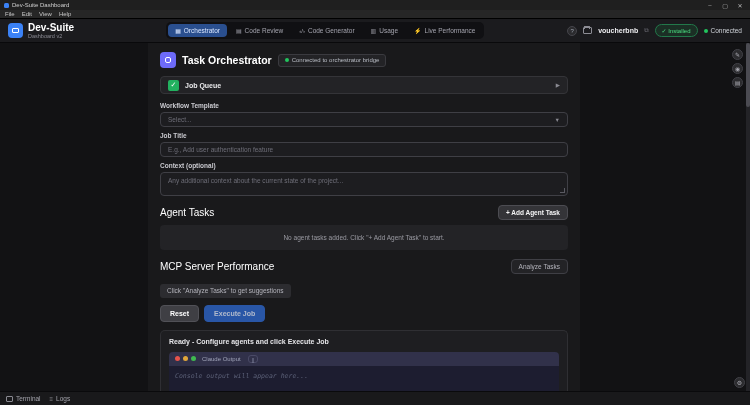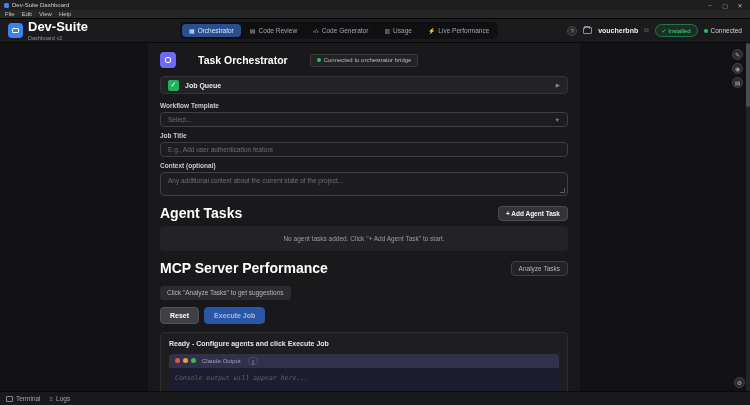--- a/index.html
+++ b/index.html
@@ -19,21 +19,21 @@
     display:flex; align-items:center; gap:7px; padding:0 5px; font-size:6px; color:#c7c7c7; flex:0 0 auto; }
   .menubar span { cursor:default; }
 
   
   .appheader { height:24px; background:#1b1b1e; border-bottom:1px solid #09090b;
     display:flex; align-items:center; padding:0 8px; flex:0 0 auto; }
   .logo { width:15px; height:15px; border-radius:4px; background:#3b82f6;
     display:flex; align-items:center; justify-content:center; }
   .logo i { display:block; width:7px; height:5px; border:1px solid #fff; border-radius:1px; }
   .brand { margin-left:5px; line-height:1.15; }
-  .brand .nm { font-size:13px; font-weight:bold; color:#fff; }
+  .brand .nm { font-size:10px; font-weight:bold; color:#fff; }
   .brand .sub { font-size:5.5px; color:#8b8b94; }
   .tabs { margin-left:92px; background:#101013; border-radius:5px; padding:2px;
     display:flex; gap:2px; }
   .tab { display:flex; align-items:center; gap:3px; padding:3px 7px; border-radius:4px;
     font-size:6.5px; color:#a4a4ae; cursor:pointer; white-space:nowrap; }
   .tab .tic { font-size:6px; }
   .tab.active { background:#2a4f8f; color:#d9e6ff; }
   .hright { margin-left:auto; display:flex; align-items:center; gap:6px; }
   .helpbtn { width:10px; height:10px; border-radius:50%; background:#2b2b2e; border:1px solid #45454b;
     color:#9ca3af; font-size:6px; display:flex; align-items:center; justify-content:center; }
@@ -45,21 +45,21 @@
   .pill-installed { font-size:6px; color:#4ade80; background:rgba(34,197,94,.12);
     border:1px solid #22784a; border-radius:8px; padding:2px 6px; display:flex; align-items:center; gap:3px; }
   .conn { display:flex; align-items:center; gap:3px; font-size:6.5px; color:#d1d5db; }
   .dot-green { width:4px; height:4px; border-radius:50%; background:#22c55e; }
 
   
   .main { flex:1; position:relative; background:#121214; overflow:hidden; }
   .card { position:absolute; left:148px; top:0; width:432px; height:100%;
     background:#19191b; padding:9px 12px 0; overflow:hidden; }
 
-  .page-head { display:flex; align-items:center; gap:22px; margin-bottom:8px; }
+  .page-head { display:flex; align-items:center; gap:6px; margin-bottom:8px; }
   .task-icon { width:16px; height:16px; border-radius:4px; background:#6d6af8;
     display:flex; align-items:center; justify-content:center; }
   .task-icon i { display:block; width:6px; height:6px; border:1.5px solid #fff; border-radius:2px; }
   .page-title { font-size:10.5px; font-weight:bold; color:#fff; }
   .bridge-badge { display:flex; align-items:center; gap:3px; font-size:6px; color:#b8bcc4;
     background:#232326; border:1px solid #3a3a3f; border-radius:3px; padding:2.5px 6px; }
 
   .jobqueue { height:18px; background:#232326; border:1px solid #343438; border-radius:4px;
     display:flex; align-items:center; gap:6px; padding:0 7px; margin-bottom:8px; cursor:pointer; }
   .chk { width:11px; height:11px; border-radius:2px; background:#22b15f; color:#fff;
@@ -69,21 +69,21 @@
 
   .flabel { font-size:6.5px; font-weight:600; color:#c9c9cf; margin:5px 0 3px; }
   .field { width:100%; height:15px; background:#1d1d20; border:1px solid #3f3f45; border-radius:4px;
     display:flex; align-items:center; padding:0 7px; font-size:6.5px; color:#6e6e78; }
   .field .carr { margin-left:auto; font-size:5.5px; color:#8a8a92; }
   .tarea { height:24px; align-items:flex-start; padding-top:4px; position:relative; }
   .tarea:after { content:""; position:absolute; right:2px; bottom:2px; width:4px; height:4px;
     border-right:1px solid #5a5a62; border-bottom:1px solid #5a5a62; }
 
   .secrow { display:flex; align-items:center; justify-content:space-between; margin:9px 0 5px; }
-  .sechead { font-size:14px; font-weight:bold; color:#fff; }
+  .sechead { font-size:10px; font-weight:normal; color:#fff; }
   .btn { font-size:6.5px; border-radius:4px; padding:3px 7px; cursor:pointer; white-space:nowrap; }
   .btn-add { background:#343438; border:1px solid #4c4c52; color:#f4f4f5; font-weight:600; }
   .btn-analyze { background:#232326; border:1px solid #3f3f45; color:#b4b4bc; }
   .empty { background:#232326; border-radius:4px; padding:9px; text-align:center;
     font-size:6.5px; color:#9a9aa2; margin-bottom:4px; }
   .hint-pill { display:inline-block; background:#2c2c30; border-radius:3px; padding:3.5px 7px;
     font-size:6.5px; color:#b4b4bc; margin-bottom:7px; }
 
   .actions { display:flex; gap:5px; margin-bottom:8px; }
   .btn-reset { background:#3f3f44; border:1px solid #515157; color:#fff; font-weight:bold; padding:4px 9px; font-size:7px; }

